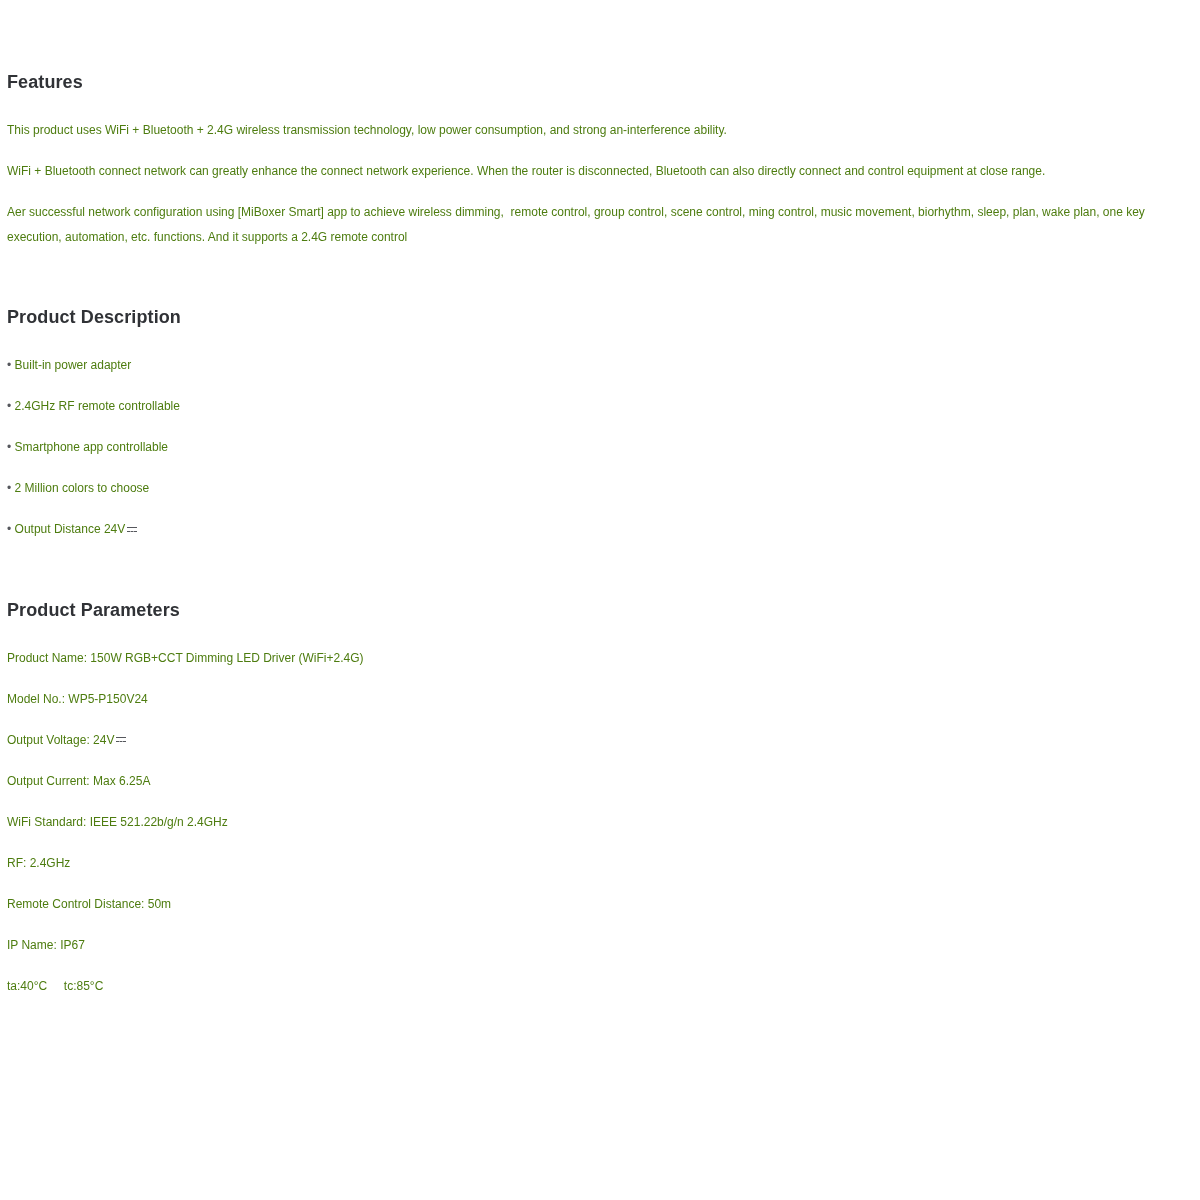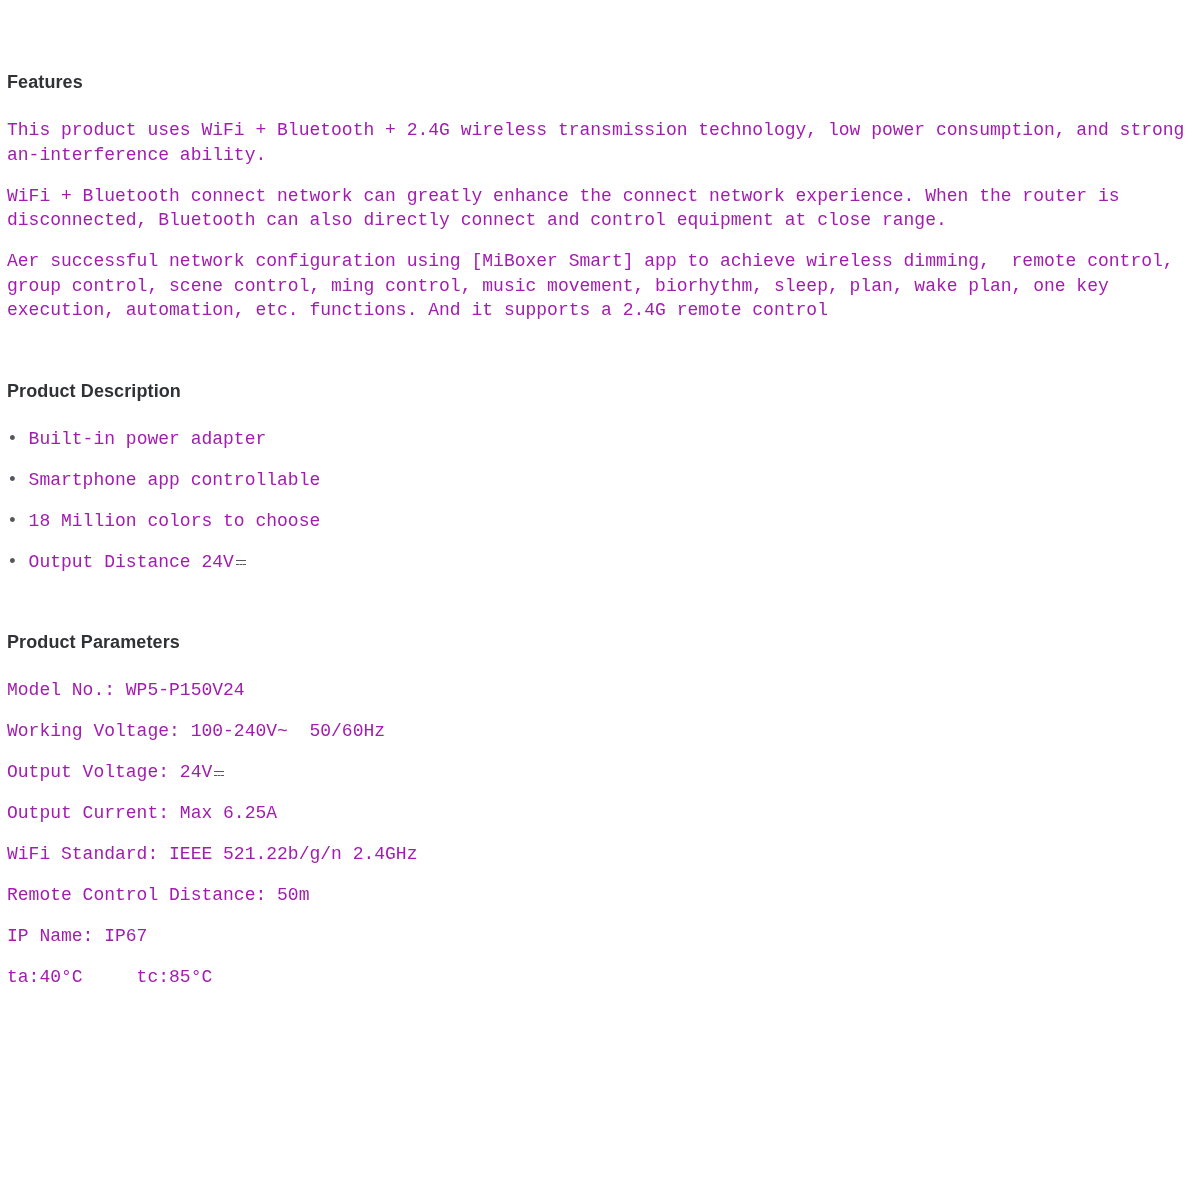--- a/index.html
+++ b/index.html
@@ -23,26 +23,25 @@
     line-height: 20px;
     font-weight: 700;
     color: #303236;
     margin: 58px 0 26px 0;
     letter-spacing: 0.1px;
   }
   section:first-of-type h2.sec-heading {
     margin-top: 0;
   }
   p.body-line {
-    font-size: 18px;
+    font-size: 12px;
     line-height: 24.6px;
-    color: #a21caf;
+    color: #4d7c0f;
     margin: 0 0 16.4px 0;
     white-space: pre-wrap;
-    font-family: Liberation Mono, monospace;
   }
   p.bullet::before {
     content: "\2022\00a0";
     color: #55575c;
   }
   .dc-icon {
     display: inline-block;
     width: 10px;
     height: 3px;
     border-top: 1.5px solid #55575c;
@@ -59,30 +58,32 @@
   <section>
     <h2 class="sec-heading">Features</h2>
     <p class="body-line">This product uses WiFi + Bluetooth + 2.4G wireless transmission technology, low power consumption, and strong an-interference ability.</p>
     <p class="body-line">WiFi + Bluetooth connect network can greatly enhance the connect network experience. When the router is disconnected, Bluetooth can also directly connect and control equipment at close range.</p>
     <p class="body-line">Aer successful network configuration using [MiBoxer Smart] app to achieve wireless dimming,  remote control, group control, scene control, ming control, music movement, biorhythm, sleep, plan, wake plan, one key execution, automation, etc. functions. And it supports a 2.4G remote control</p>
   </section>
 
   <section>
     <h2 class="sec-heading">Product Description</h2>
     <p class="body-line bullet"><span>Built-in power adapter</span></p>
+    <p class="body-line bullet"><span>2.4GHz RF remote controllable</span></p>
     <p class="body-line bullet"><span>Smartphone app controllable</span></p>
-    <p class="body-line bullet"><span>18 Million colors to choose</span></p>
+    <p class="body-line bullet"><span>2 Million colors to choose</span></p>
     <p class="body-line bullet"><span>Output Distance 24V</span><span class="dc-icon"></span></p>
   </section>
 
   <section>
     <h2 class="sec-heading">Product Parameters</h2>
+    <p class="body-line">Product Name: 150W RGB+CCT Dimming LED Driver (WiFi+2.4G)</p>
     <p class="body-line">Model No.: WP5-P150V24</p>
-    <p class="body-line">Working Voltage: 100-240V~  50/60Hz</p>
     <p class="body-line"><span>Output Voltage: 24V</span><span class="dc-icon"></span></p>
     <p class="body-line">Output Current: Max 6.25A</p>
     <p class="body-line">WiFi Standard: IEEE 521.22b/g/n 2.4GHz</p>
+    <p class="body-line">RF: 2.4GHz</p>
     <p class="body-line">Remote Control Distance: 50m</p>
     <p class="body-line">IP Name: IP67</p>
     <p class="body-line">ta:40°C     tc:85°C</p>
   </section>
 
 </main>
 
 </body></html>

